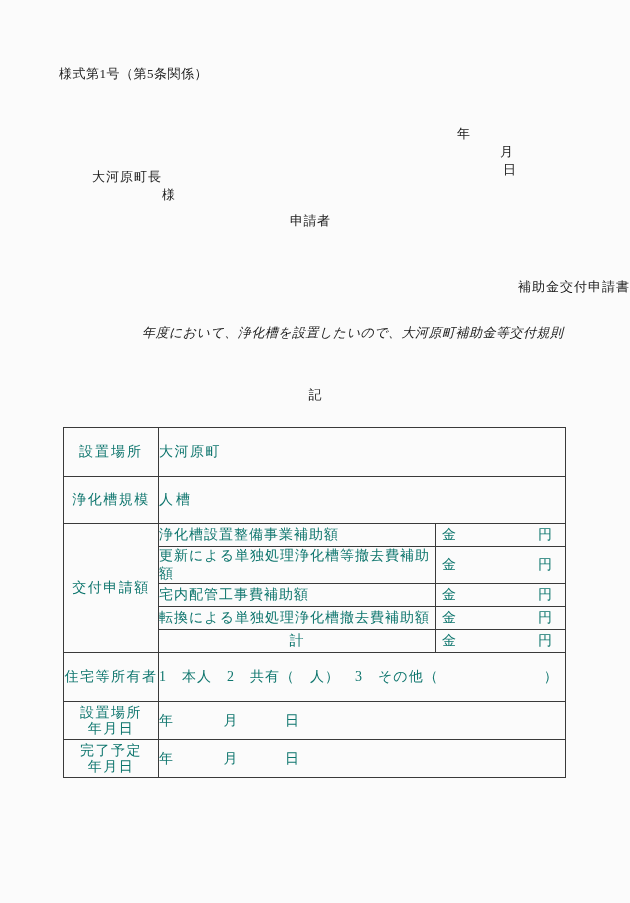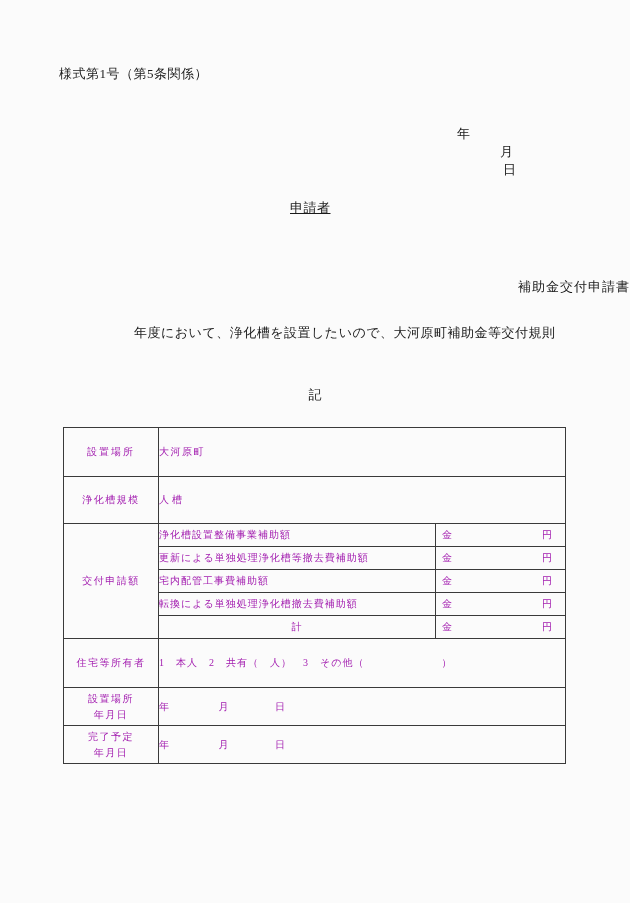--- a/index.html
+++ b/index.html
@@ -19,37 +19,37 @@
 
   .form-number { left:59px; top:65px; letter-spacing:0.5px; }
 
   .date-line { left:444px; top:109px; }
   .date-line .ml-month { margin-left:43px; }
   .date-line .ml-day { margin-left:46px; }
 
   .addressee { left:75px; top:152px; letter-spacing:1px; }
   .addressee .honorific { margin-left:70px; }
 
-  .applicant-label { left:290px; top:199px; letter-spacing:0.5px;text-decoration:underline; }
+  .applicant-label { left:290px; top:212px; letter-spacing:0.5px; }
   .applicant-fields { left:357px; top:195px; line-height:22px; letter-spacing:1px; }
 
   .doc-title { left:0; top:278px; width:630px; text-align:right; letter-spacing:1px; }
 
-  .body-line1 { left:134px; top:324px; letter-spacing:0.5px; }
+  .body-line1 { left:142px; top:324px; letter-spacing:0.5px;font-style:italic; }
   .body-line2 { left:73px;  top:346px; letter-spacing:0.4px; }
 
   .note-marker { left:0; top:386px; width:630px; text-align:center; }
 
   .form-table {
     position:absolute; left:63px; top:427px;
     width:502px;
     border-collapse:collapse;
     table-layout:fixed;
-    font-size:10px;
-    color:#a21caf;
+    font-size:14px;
+    color:#0f766e;
   }
   .form-table col.c1 { width:95px; }
   .form-table col.c2 { width:277px; }
   .form-table col.c3 { width:130px; }
   .form-table td {
     border:1px solid #3a3a3a;
     padding:0;
     vertical-align:middle;
     overflow:hidden;
   }
@@ -82,20 +82,24 @@
 <div class="page">
 
   <div class="abs form-number">様式第1号（第5条関係）</div>
 
   <div class="abs date-line">
     <span>年</span>
     <span class="ml-month">月</span>
     <span class="ml-day">日</span>
   </div>
 
+  <div class="abs addressee">
+    <span>大河原町長</span>
+    <span class="honorific">様</span>
+  </div>
 
   <div class="abs applicant-label">申請者</div>
 
   <div class="abs doc-title">補助金交付申請書</div>
 
   <div class="abs body-line1">年度において、浄化槽を設置したいので、大河原町補助金等交付規則</div>
 
   <div class="abs note-marker">記</div>
 
   <table class="form-table">

